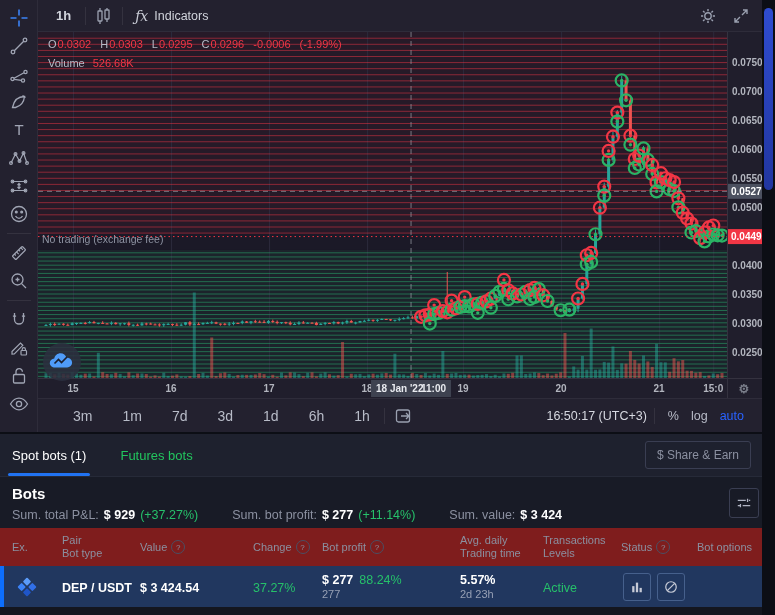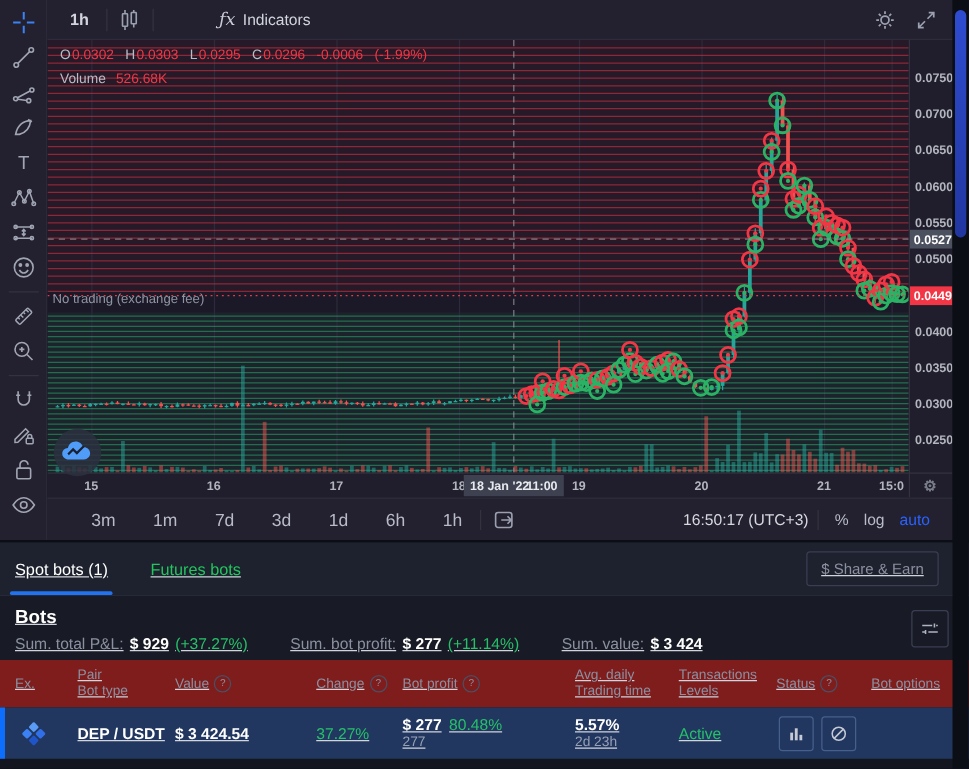--- a/index.html
+++ b/index.html
@@ -9,42 +9,42 @@
   .left-toolbar{position:absolute;left:0;top:0;width:38px;height:432px;background:#23212f;
     border-right:1px solid #2e2c3a;display:flex;flex-direction:column;align-items:center;box-sizing:border-box;padding-top:4px;}
   .tool{width:30px;height:28px;background:none;border:none;padding:0;margin:0;display:flex;align-items:center;justify-content:center;cursor:pointer;}
   .tb-div{width:24px;height:1px;background:#34323f;margin:5px 0;}
   
   .top-toolbar{position:absolute;left:38px;top:0;width:724px;height:32px;background:#23212f;
     border-bottom:1px solid #2e2c3a;display:flex;align-items:center;box-sizing:border-box;padding:0 10px;}
   .tt-btn{background:none;border:none;color:#d1d4dc;font-size:13px;font-weight:bold;padding:2px 8px;cursor:pointer;font-family:inherit;}
   .tt-sep{width:1px;height:18px;background:#34323f;margin:0 6px;}
   .indicators{display:flex;align-items:center;gap:6px;background:none;border:none;color:#d1d4dc;font-size:12.5px;cursor:pointer;font-family:inherit;}
-  .fx{font-style:italic;font-family:"DejaVu Serif",serif;font-size:14px;color:#c9ccd6;margin-left:40px;}
+  .fx{font-style:italic;font-family:"DejaVu Serif",serif;font-size:14px;color:#c9ccd6;}
   .tt-right{margin-left:auto;display:flex;align-items:center;gap:10px;}
   .icon-btn{background:none;border:none;padding:2px;cursor:pointer;display:flex;align-items:center;}
   
   .chart-wrap{position:absolute;left:38px;top:32px;width:724px;height:366px;background:#1b1927;}
   .chart-wrap svg.main{position:absolute;left:0;top:0;}
   .legend{position:absolute;left:10px;top:6px;font-size:11px;display:flex;gap:9px;}
   .legend .pair{display:flex;gap:1px;}
   .lt{color:#b8bcc8;} .lv{color:#f23645;}
   .vol-legend{position:absolute;left:10px;top:25px;font-size:11px;display:flex;gap:8px;}
   .no-trading{position:absolute;left:4px;top:201px;font-size:10.5px;color:#8f94a3;}
   .logo{position:absolute;left:4px;top:310px;}
   
   .chart-toolbar{position:absolute;left:38px;top:398px;width:724px;height:34px;background:#23212f;
     border-top:1px solid #2e2c3a;display:flex;align-items:center;box-sizing:border-box;padding:0 12px;font-size:12.5px;}
   .range-btn{background:none;border:none;color:#b8bcc8;font-size:14px;padding:2px 7px;cursor:pointer;font-family:Liberation Sans, sans-serif;margin-left:16px;}
   .ct-sep{width:1px;height:16px;background:#34323f;margin:0 7px;}
   .clock{color:#d6d8e0;margin-left:auto;cursor:pointer;}
   .scale-btn{background:none;border:none;color:#b8bcc8;font-size:12.5px;padding:2px 6px;cursor:pointer;font-family:inherit;}
   .scale-btn.blue{color:#2962ff;}
   
-  .bottom-panel{position:absolute;left:0;top:432px;width:775px;height:183px;background:#14161f;border-top:2px solid #0c0e15;box-sizing:border-box;text-decoration:underline;}
+  .bottom-panel{position:absolute;left:0;top:432px;width:775px;height:183px;background:#14161f;border-top:2px solid #0c0e15;box-sizing:border-box;}
   .tabs-row{position:relative;height:43px;background:#1e212e;border-bottom:1px solid #262a38;display:flex;align-items:center;padding:0 12px;box-sizing:border-box;}
   .tab{position:relative;height:100%;display:flex;align-items:center;margin-right:34px;font-size:13px;color:#22c55e;cursor:pointer;}
   .tab.active{color:#ffffff;}
   .tab.active::after{content:'';position:absolute;left:-4px;right:-4px;bottom:0;height:3px;background:#2173f2;border-radius:2px;}
   .share-btn{margin-left:auto;margin-right:12px;background:none;border:1px solid #3a3e52;border-radius:3px;color:#8b90a0;font-size:12px;padding:6px 11px;cursor:pointer;font-family:inherit;}
   .bots-header{position:relative;height:51px;background:#181b26;padding:8px 12px 0;box-sizing:border-box;}
   .bots-title{font-size:15px;font-weight:bold;color:#fff;}
   .summary{display:flex;gap:34px;margin-top:6px;font-size:12.5px;align-items:baseline;}
   .sum-item{display:flex;gap:5px;align-items:baseline;}
   .sum-label{color:#8b90a0;} .sum-val{color:#fff;font-weight:bold;} .sum-pct{color:#26c06a;}
@@ -1096,21 +1096,21 @@
               <rect x="11.8" y="11.8" width="6" height="6" rx="1" fill="#1f55c8"></rect>
             </g>
           </svg>
       </div>
       <div class="cell"><span class="main">DEP / USDT</span></div>
       <div class="cell"><span class="main">$ 3 424.54</span></div>
       <div class="cell"><span class="green">37.27%</span></div>
       <div class="cell">
         <div class="profit-line">
             <span class="main">$ 277</span>
-            <span class="green">80.48%</span>
+            <span class="green">88.24%</span>
           </div>
         <div class="sub">277</div>
       </div>
       <div class="cell">
         <div class="main">5.57%</div>
         <div class="sub">2d 23h</div>
       </div>
       <div class="cell"><span class="green">Active</span></div>
       <div class="cell opt-wrap">
         <button class="opt-btn">

